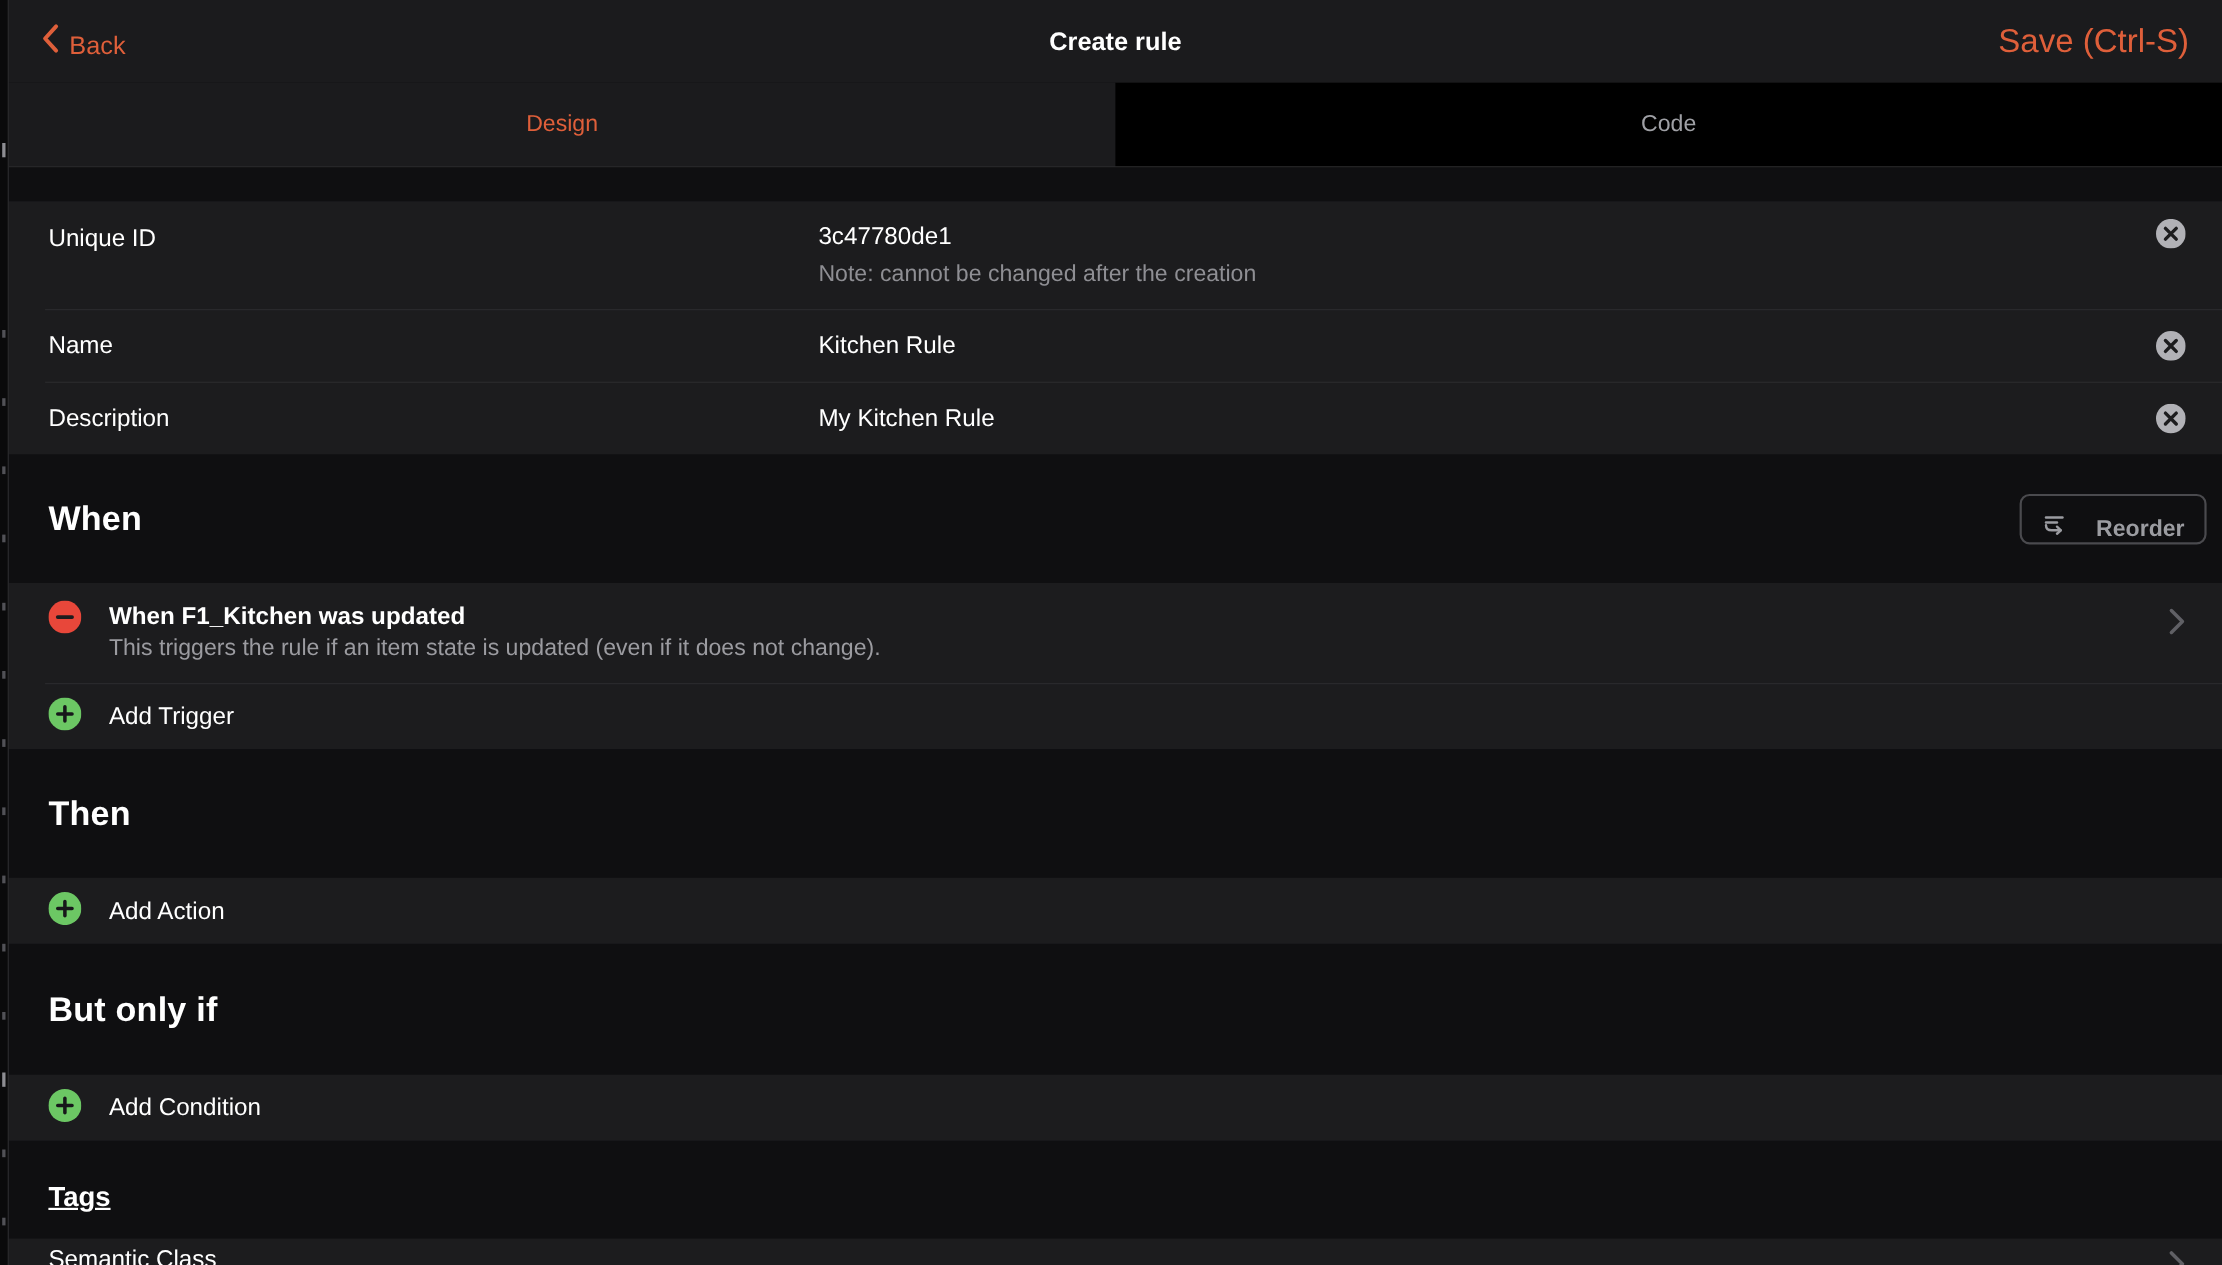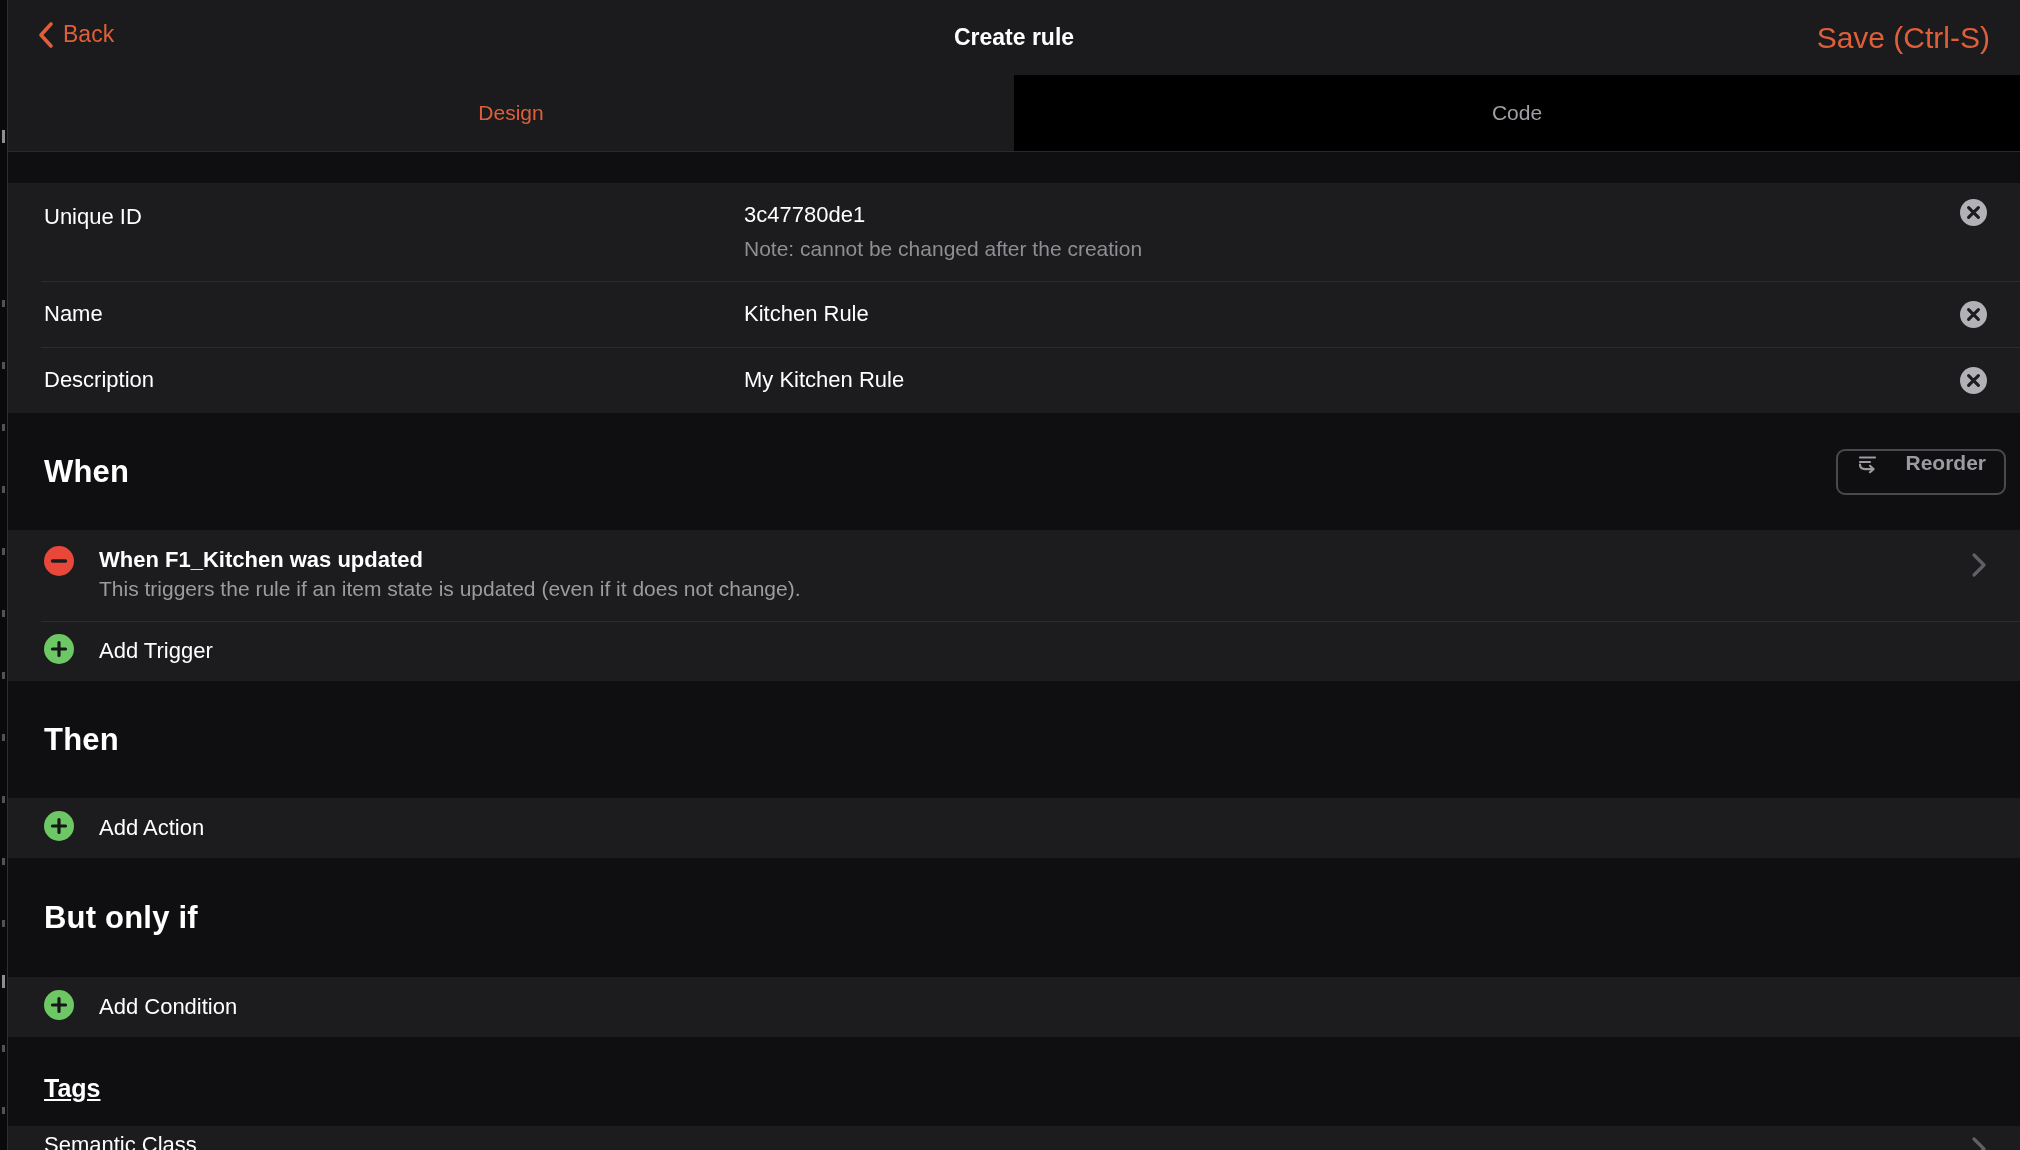--- a/index.html
+++ b/index.html
@@ -21,21 +21,21 @@
   .left-strip i.bright { background:#8d8d92; height:13px; }
 
   .main { position:absolute; left:8px; top:0; right:0; bottom:0; }
 
   
   .navbar {
     position:relative; height:75px; background:var(--bg-bar,#1b1b1d);
     display:flex; align-items:center; justify-content:space-between;
     padding:0 30px; z-index:10;
   }
-  .back-btn { display:flex; align-items:flex-start; gap:9px; color:var(--accent,#df5f3a); font-size:23px; cursor:pointer; }
+  .back-btn { display:flex; align-items:flex-end; gap:9px; color:var(--accent,#df5f3a); font-size:23px; cursor:pointer; }
   .nav-title {
     position:absolute; left:0; right:0; text-align:center;
     font-size:23px; font-weight:700; color:#fff; pointer-events:none;
   }
   .save-btn { color:var(--accent,#df5f3a); font-size:30px; cursor:pointer; }
 
   
   .tabbar {
     display:flex; height:77px; background:var(--bg-bar,#1b1b1d);
     border-bottom:1px solid #29292b;
@@ -75,21 +75,21 @@
 
   
   .section-header {
     display:flex; align-items:center; justify-content:space-between;
     height:117px; padding:0 14px 0 36px;
   }
   .section-header h2 { font-size:31px; font-weight:700; letter-spacing:0.2px; }
   .section-header.tall { height:119px; }
 
   .reorder-btn {
-    display:flex; align-items:flex-start; gap:26px;
+    display:flex; align-items:flex-end; gap:26px;
     height:46px; padding:0 18px;
     border:2px solid var(--reorder-border,#4a4a4e); border-radius:9px;
     color:var(--reorder-text,#9b9ca1); font-size:21px; font-weight:600; cursor:pointer;
   }
 
   
   .tags-header { height:89px; display:flex; align-items:center; padding:14px 36px 0; }
   .tags-header h3 { font-size:25px; font-weight:700;text-decoration:underline; }
 
   

